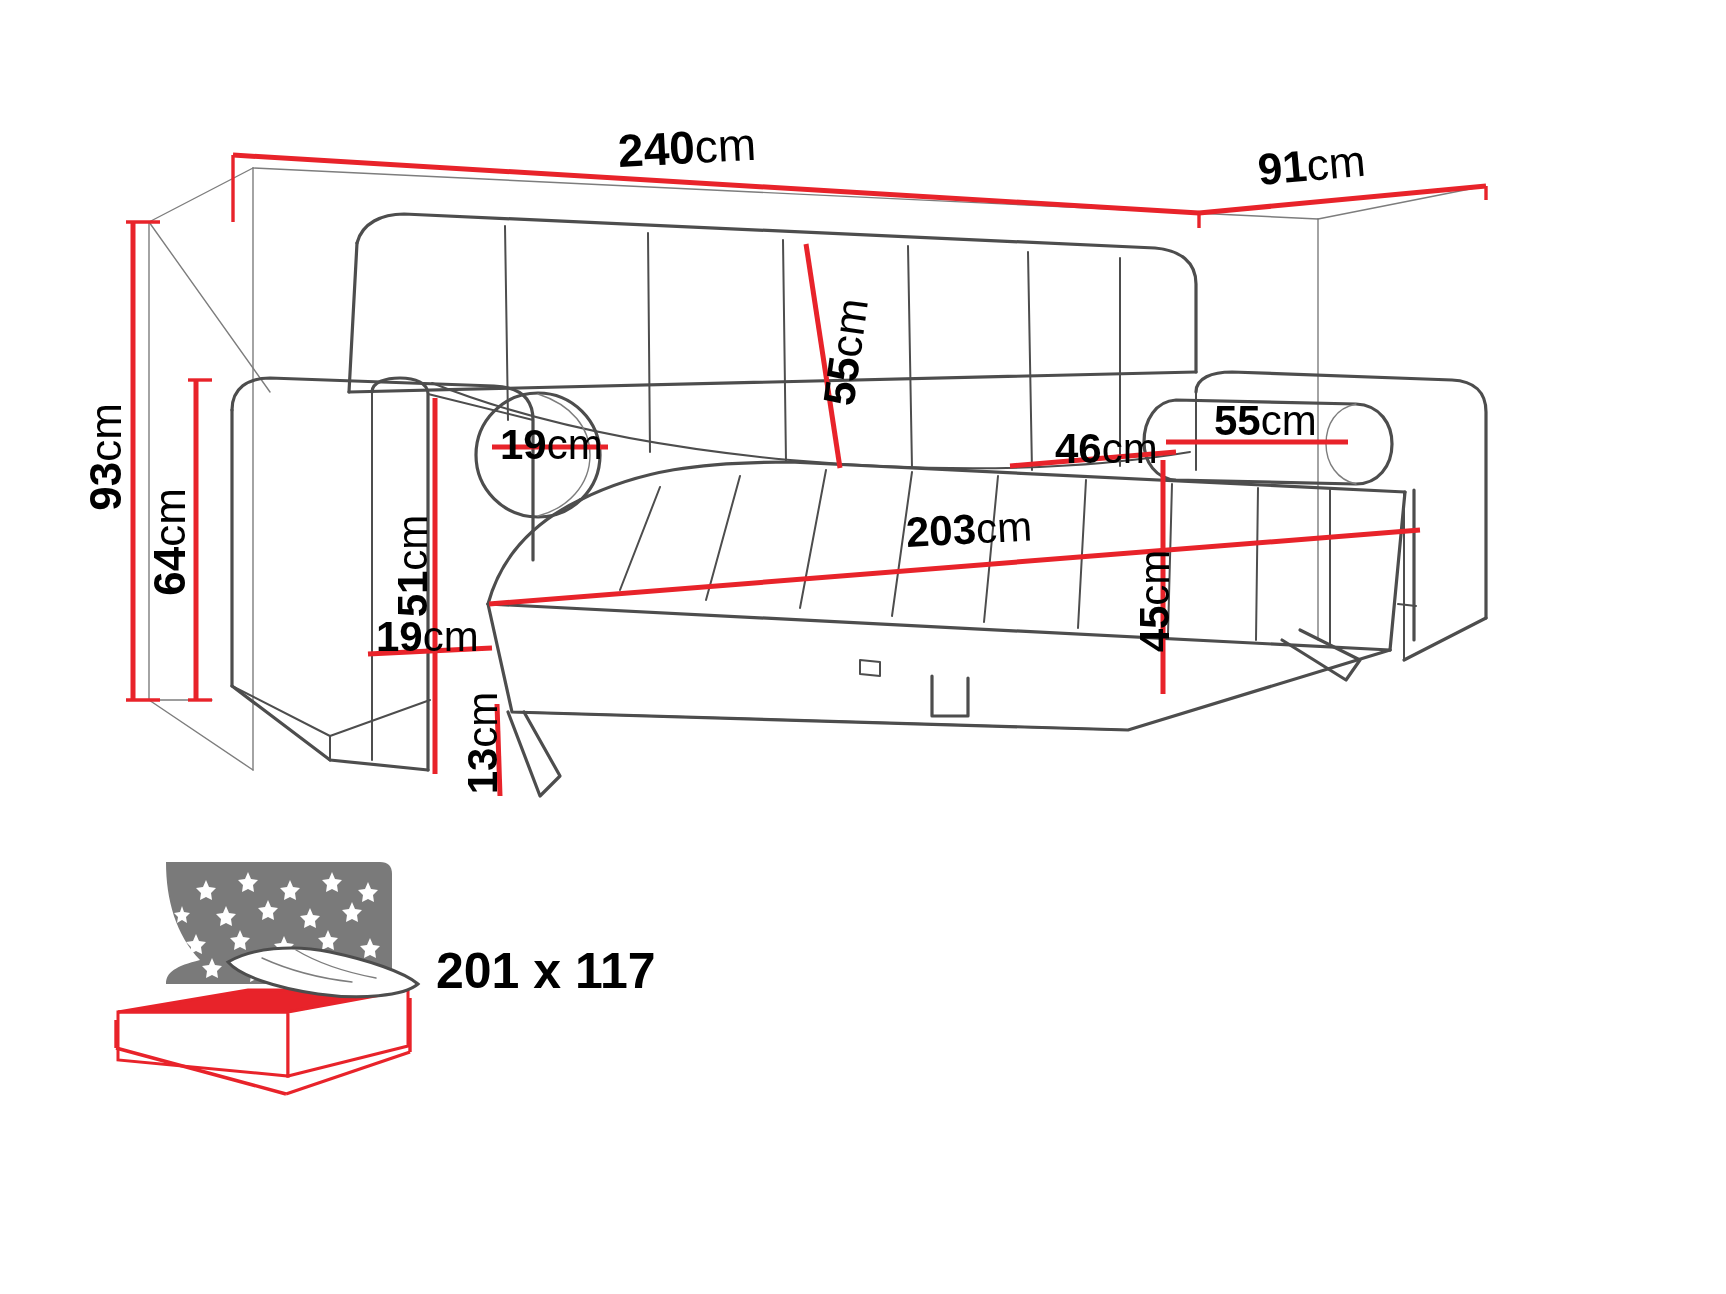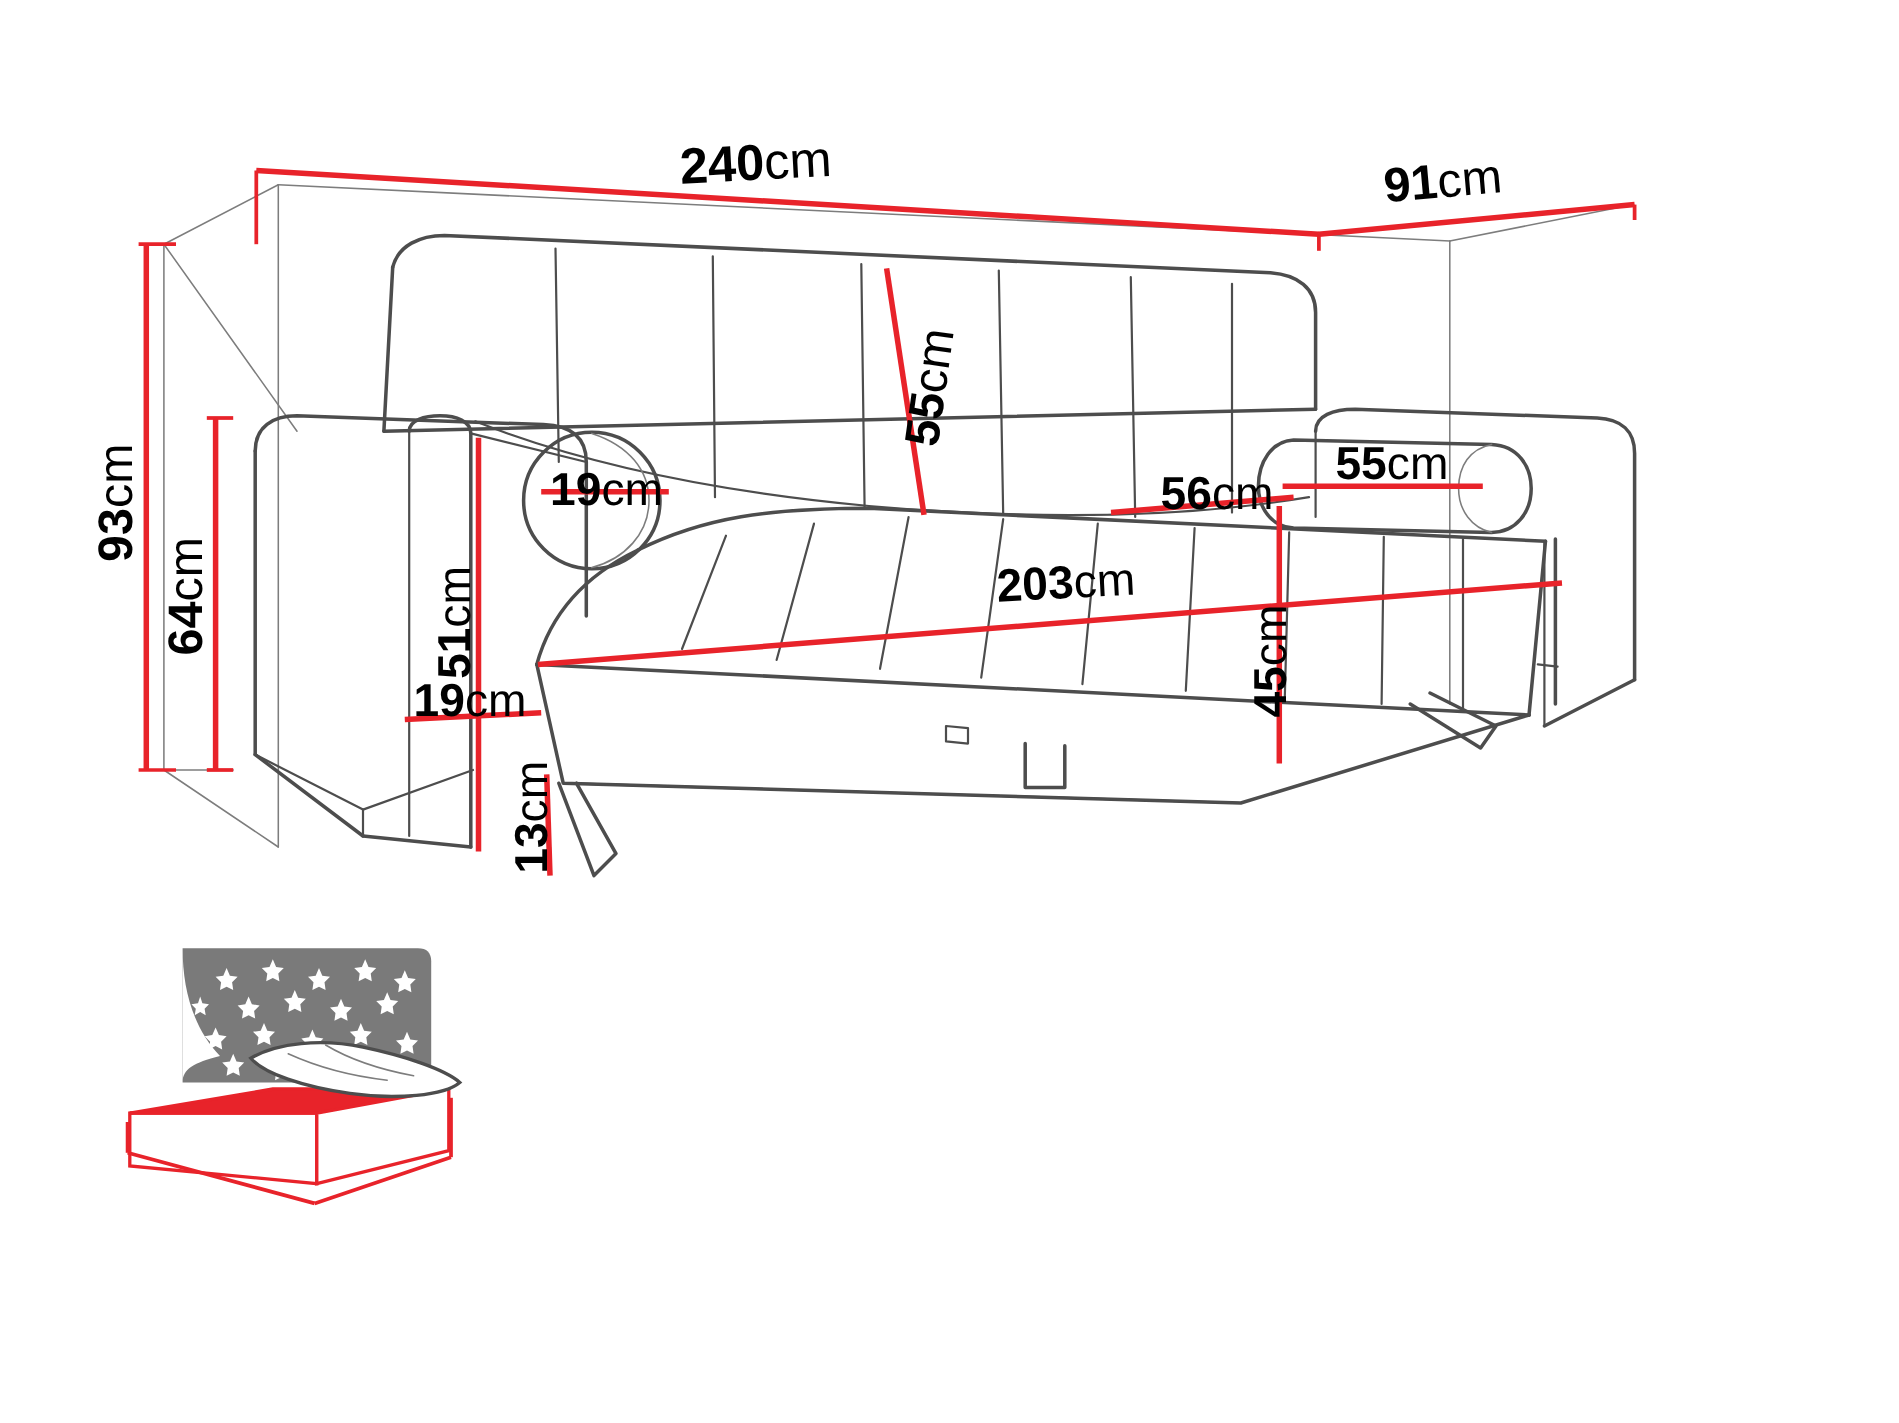--- a/index.html
+++ b/index.html
@@ -235,21 +235,21 @@
 
   <div class="dimlabel" style="left:792px;top:330px;font-size:44px;transform:rotate(-82deg);transform-origin:center center;">
     <span class="num">55</span><span class="unit">cm</span>
   </div>
 
   <div class="dimlabel" style="left:1214px;top:400px;font-size:42px;">
     <span class="num">55</span><span class="unit">cm</span>
   </div>
 
   <div class="dimlabel" style="left:1055px;top:428px;font-size:42px;">
-    <span class="num">56</span><span class="unit">cm</span>
+    <span class="num">46</span><span class="unit">cm</span>
   </div>
 
   <div class="dimlabel" style="left:906px;top:512px;font-size:42px;transform:rotate(-3deg);transform-origin:left center;">
     <span class="num">203</span><span class="unit">cm</span>
   </div>
 
   <div class="dimlabel" style="left:1104px;top:580px;font-size:42px;transform:rotate(-90deg);transform-origin:center center;">
     <span class="num">45</span><span class="unit">cm</span>
   </div>
 
@@ -262,14 +262,15 @@
   </div>
 
   <div class="dimlabel" style="left:376px;top:616px;font-size:42px;">
     <span class="num">19</span><span class="unit">cm</span>
   </div>
 
   <div class="dimlabel" style="left:432px;top:722px;font-size:42px;transform:rotate(-90deg);transform-origin:center center;">
     <span class="num">13</span><span class="unit">cm</span>
   </div>
 
+  <div class="mattress-label" style="left:436px;top:946px;font-size:50px;">201 x 117</div>
 
 </div>
 
 </body></html>

